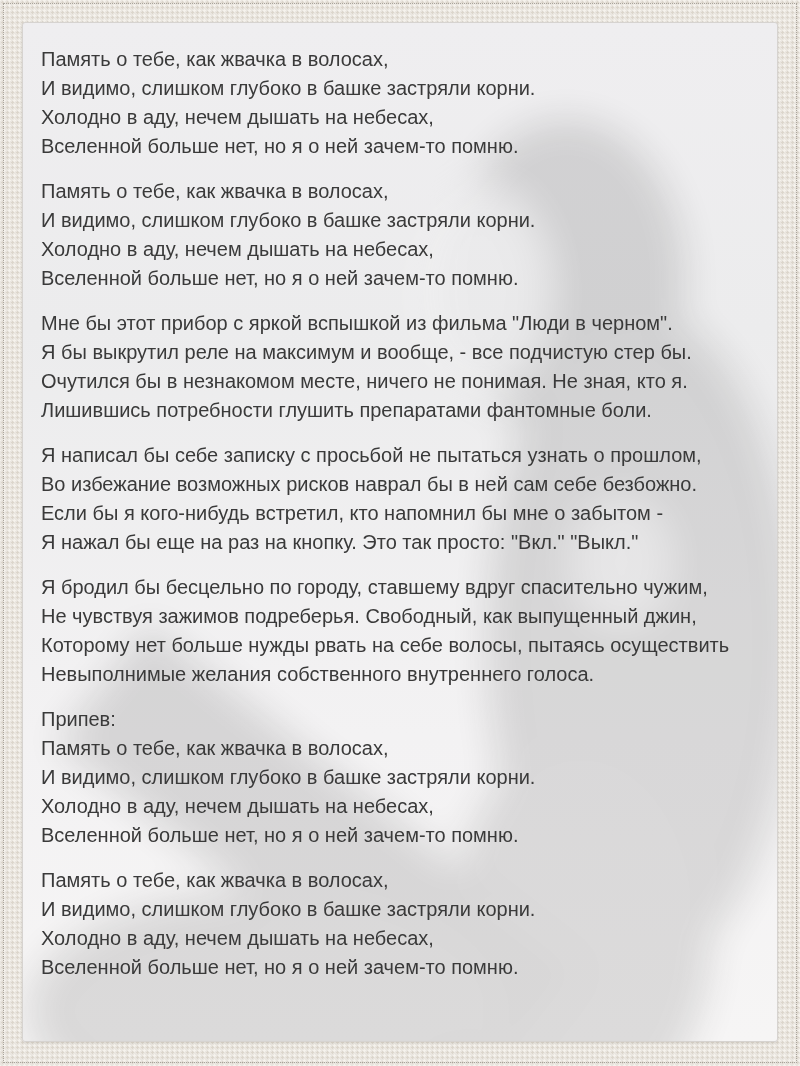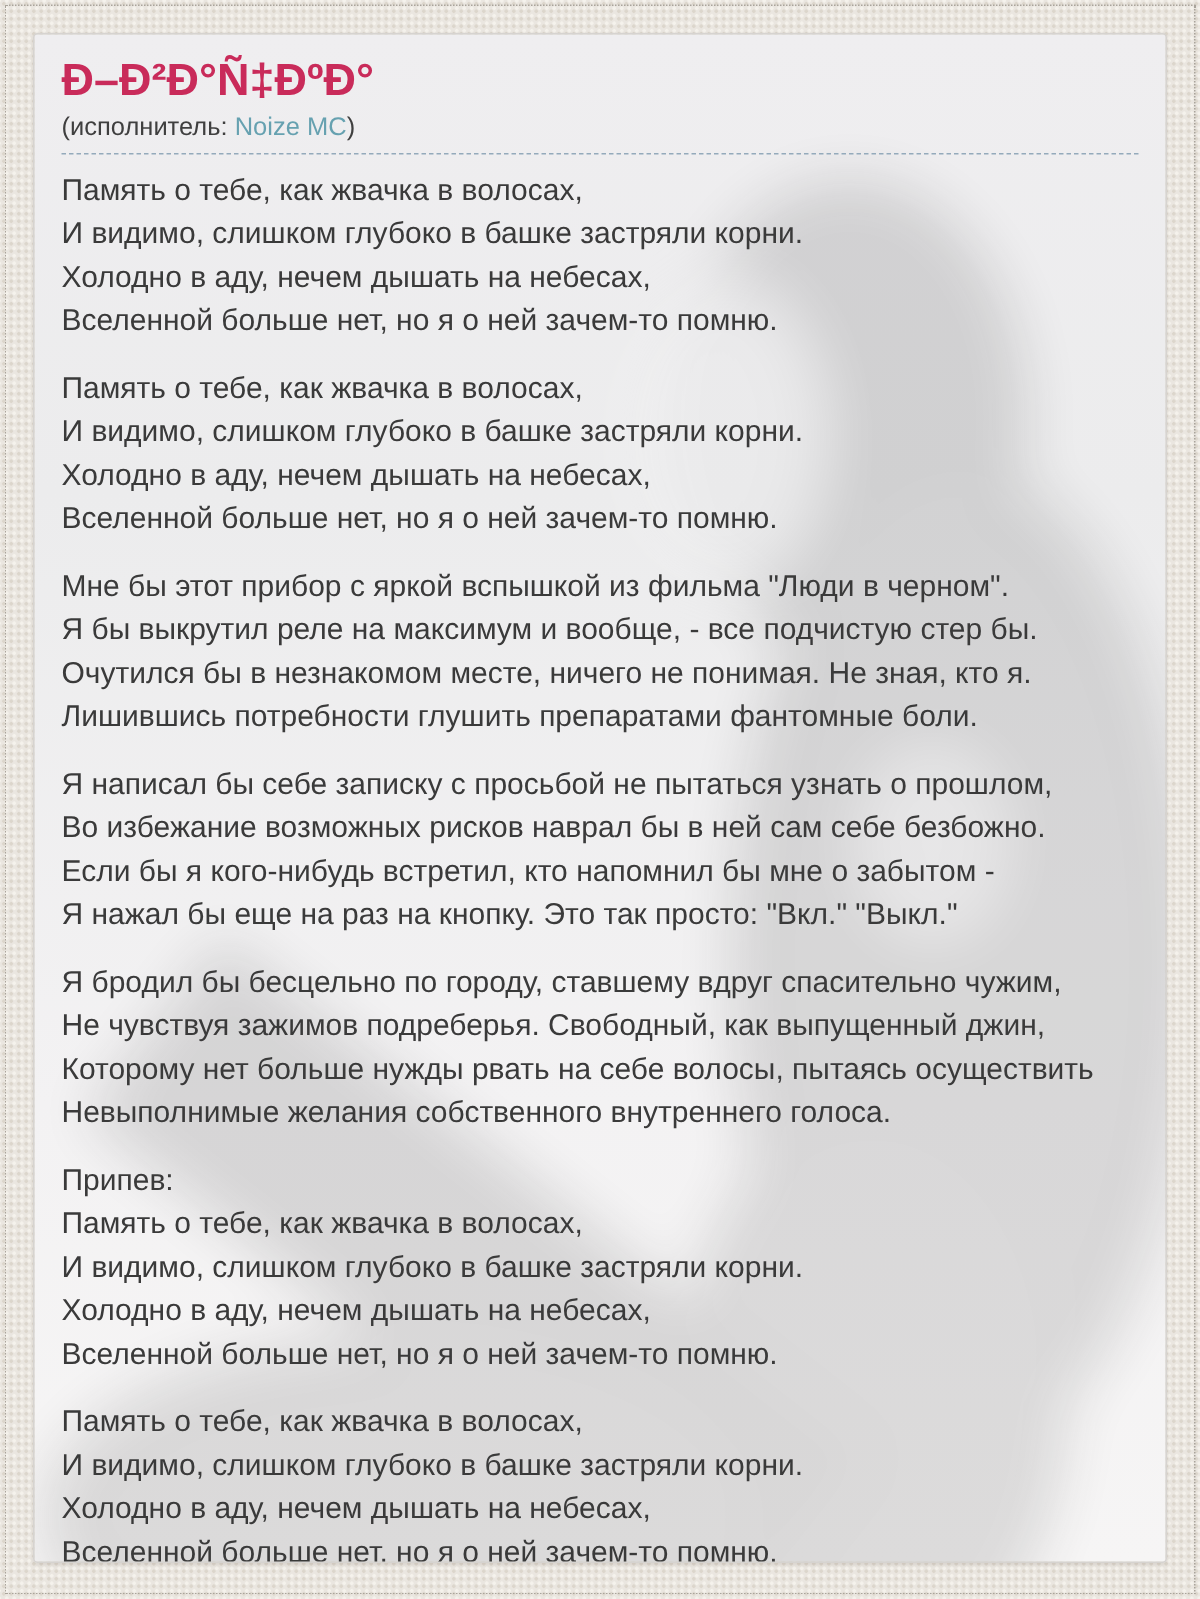--- a/index.html
+++ b/index.html
@@ -96,26 +96,20 @@
 
       <ellipse cx="240" cy="990" rx="235" ry="120" fill="#333333"></ellipse>
 
       <ellipse cx="452" cy="268" rx="70" ry="100" fill="#ffffff" fill-opacity="0.85"></ellipse>
 
       <ellipse cx="600" cy="540" rx="45" ry="60" fill="#ffffff" fill-opacity="0.6"></ellipse>
     </g>
   </svg>
 
   <div class="card-content">
-    <header>
-      <h1 class="song-title" style="color: rgb(201, 43, 90);">Ð–Ð²Ð°Ñ‡ÐºÐ°</h1>
-      <div class="subtitle">
-        <span>(исполнитель: </span><a class="artist-link" style="color: rgb(102, 161, 176);">Noize MC</a><span>)</span>
-      </div>
-    </header>
 
     <div class="lyrics" style="color: rgb(58, 58, 58); margin-top: 10px;">
         <p>Память о тебе, как жвачка в волосах,<br>И видимо, слишком глубоко в башке застряли корни.<br>Холодно в аду, нечем дышать на небесах,<br>Вселенной больше нет, но я о ней зачем-то помню.</p>
         <p>Память о тебе, как жвачка в волосах,<br>И видимо, слишком глубоко в башке застряли корни.<br>Холодно в аду, нечем дышать на небесах,<br>Вселенной больше нет, но я о ней зачем-то помню.</p>
         <p>Мне бы этот прибор с яркой вспышкой из фильма "Люди в черном".<br>Я бы выкрутил реле на максимум и вообще, - все подчистую стер бы.<br>Очутился бы в незнакомом месте, ничего не понимая. Не зная, кто я.<br>Лишившись потребности глушить препаратами фантомные боли.</p>
         <p>Я написал бы себе записку с просьбой не пытаться узнать о прошлом,<br>Во избежание возможных рисков наврал бы в ней сам себе безбожно.<br>Если бы я кого-нибудь встретил, кто напомнил бы мне о забытом -<br>Я нажал бы еще на раз на кнопку. Это так просто: "Вкл." "Выкл."</p>
         <p>Я бродил бы бесцельно по городу, ставшему вдруг спасительно чужим,<br>Не чувствуя зажимов подреберья. Свободный, как выпущенный джин,<br>Которому нет больше нужды рвать на себе волосы, пытаясь осуществить<br>Невыполнимые желания собственного внутреннего голоса.</p>
         <p>Припев:<br>Память о тебе, как жвачка в волосах,<br>И видимо, слишком глубоко в башке застряли корни.<br>Холодно в аду, нечем дышать на небесах,<br>Вселенной больше нет, но я о ней зачем-то помню.</p>
         <p>Память о тебе, как жвачка в волосах,<br>И видимо, слишком глубоко в башке застряли корни.<br>Холодно в аду, нечем дышать на небесах,<br>Вселенной больше нет, но я о ней зачем-то помню.</p>
       </div>

